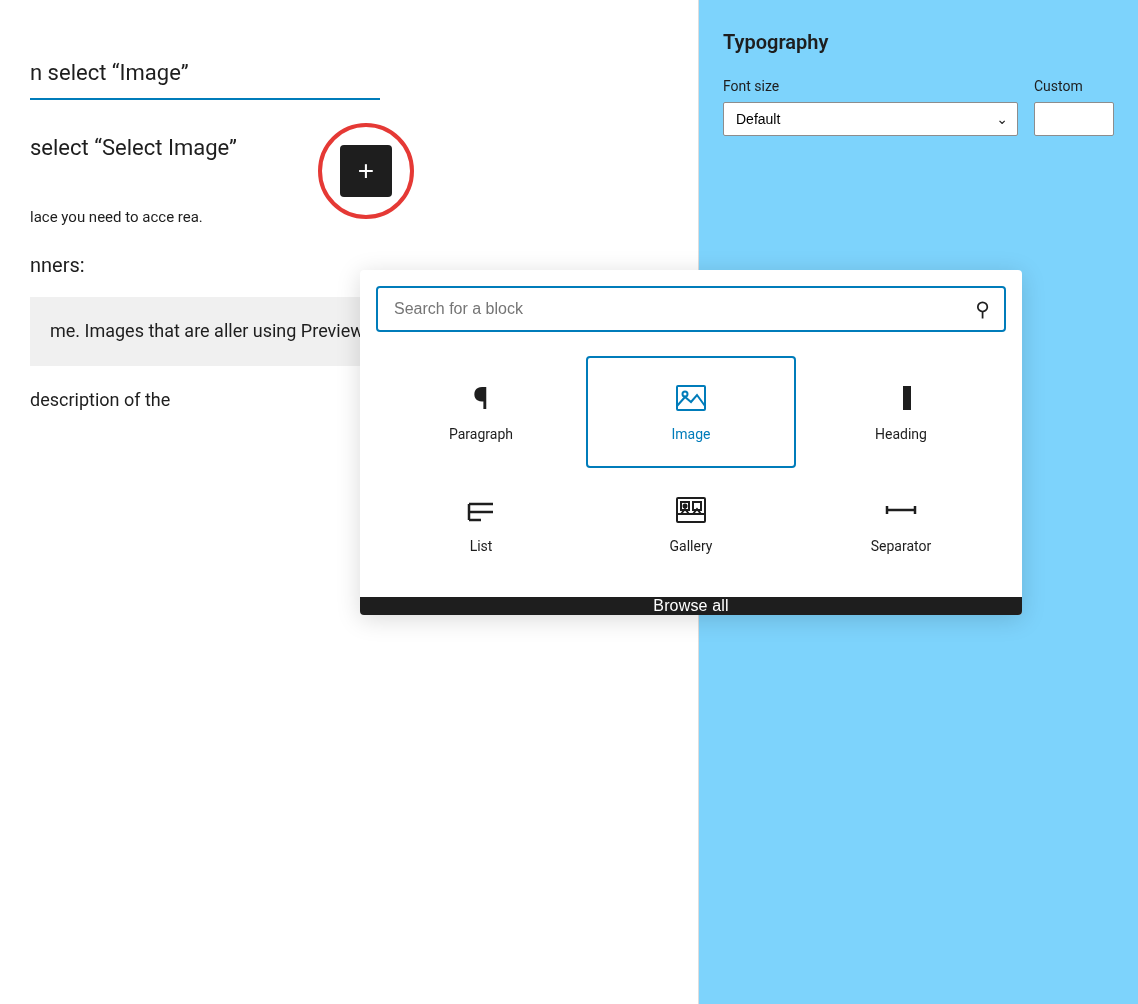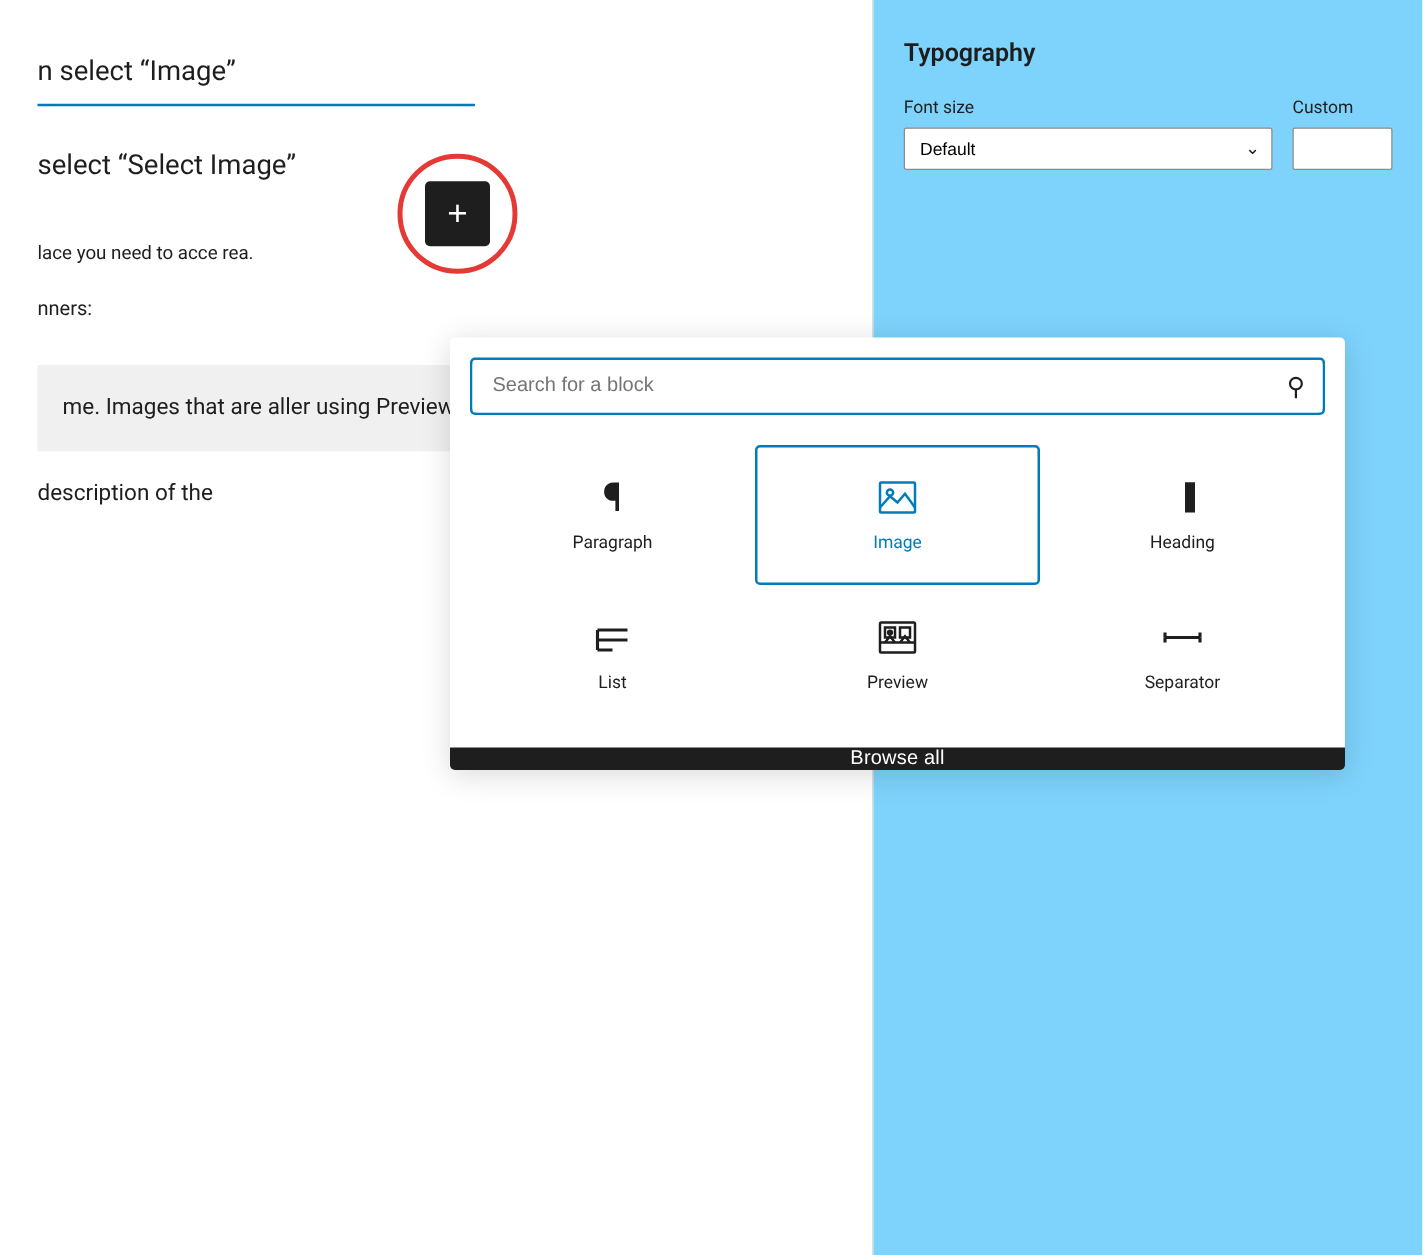--- a/index.html
+++ b/index.html
@@ -11,36 +11,36 @@
       overflow: hidden;
       position: relative;
     }
 
     
     .bg-content {
       position: absolute;
       top: 0; left: 0;
       width: 700px;
       height: 1004px;
-      padding: 40px 30px;
+      padding: 55px 30px;
       color: #1e1e1e;
       font-size: 18px;
       line-height: 1.6;
     }
 
     .bg-content .line1 { font-size: 22px; color: #1e1e1e; margin-bottom: 8px; }
     .blue-line {
       width: 350px;
       height: 2px;
       background: #007cba;
       margin-bottom: 30px;
     }
     .bg-content .line2 { font-size: 22px; color: #1e1e1e; margin-bottom: 40px; }
     .bg-content .para1 { margin-bottom: 20px; color: #1e1e1e; font-size: 15px; }
-    .bg-content .para2 { margin-bottom: 32px; color: #1e1e1e; font-size: 16px; }
+    .bg-content .para2 { margin-bottom: 16px; color: #1e1e1e; font-size: 20px; }
     .bg-content .gray-box {
       background: #f0f0f0;
       padding: 20px;
       margin-bottom: 20px;
       font-size: 18px;
     }
     .bg-content .para3 { font-size: 18px; }
 
     
     .right-panel {
@@ -149,21 +149,21 @@
       font-size: 28px;
       font-weight: 300;
       line-height: 1;
     }
 
     
     .block-picker {
       position: absolute;
       top: 270px;
       left: 360px;
-      width: 716px;
+      width: 662px;
       background: #fff;
       border-radius: 4px;
       box-shadow: 0 4px 24px rgba(0,0,0,0.15);
       z-index: 100;
       overflow: hidden;
     }
 
     .search-area {
       padding: 16px 16px 8px;
     }
@@ -342,21 +342,21 @@
     <div class="block-item">
       <svg class="block-svg" viewBox="0 0 32 32" fill="none" stroke="#1e1e1e" stroke-width="2">
         <rect x="2" y="4" width="28" height="24" rx="1"></rect>
         <rect x="6" y="8" width="8" height="8"></rect>
         <rect x="18" y="8" width="8" height="8"></rect>
         <line x1="2" y1="20" x2="30" y2="20"></line>
         <circle cx="10" cy="12" r="1.5" fill="#1e1e1e"></circle>
         <polyline points="6,20 10,15 14,20"></polyline>
         <polyline points="18,20 22,15 26,20"></polyline>
       </svg>
-      <span class="block-label">Preview</span>
+      <span class="block-label">Gallery</span>
     </div>
 
     <div class="block-item">
       <svg class="block-svg" viewBox="0 0 32 32" fill="none" stroke="#1e1e1e" stroke-width="2.5">
         <line x1="2" y1="16" x2="30" y2="16"></line>
         <line x1="2" y1="16" x2="2" y2="12"></line>
         <line x1="2" y1="16" x2="2" y2="20"></line>
         <line x1="30" y1="16" x2="30" y2="12"></line>
         <line x1="30" y1="16" x2="30" y2="20"></line>
       </svg>

